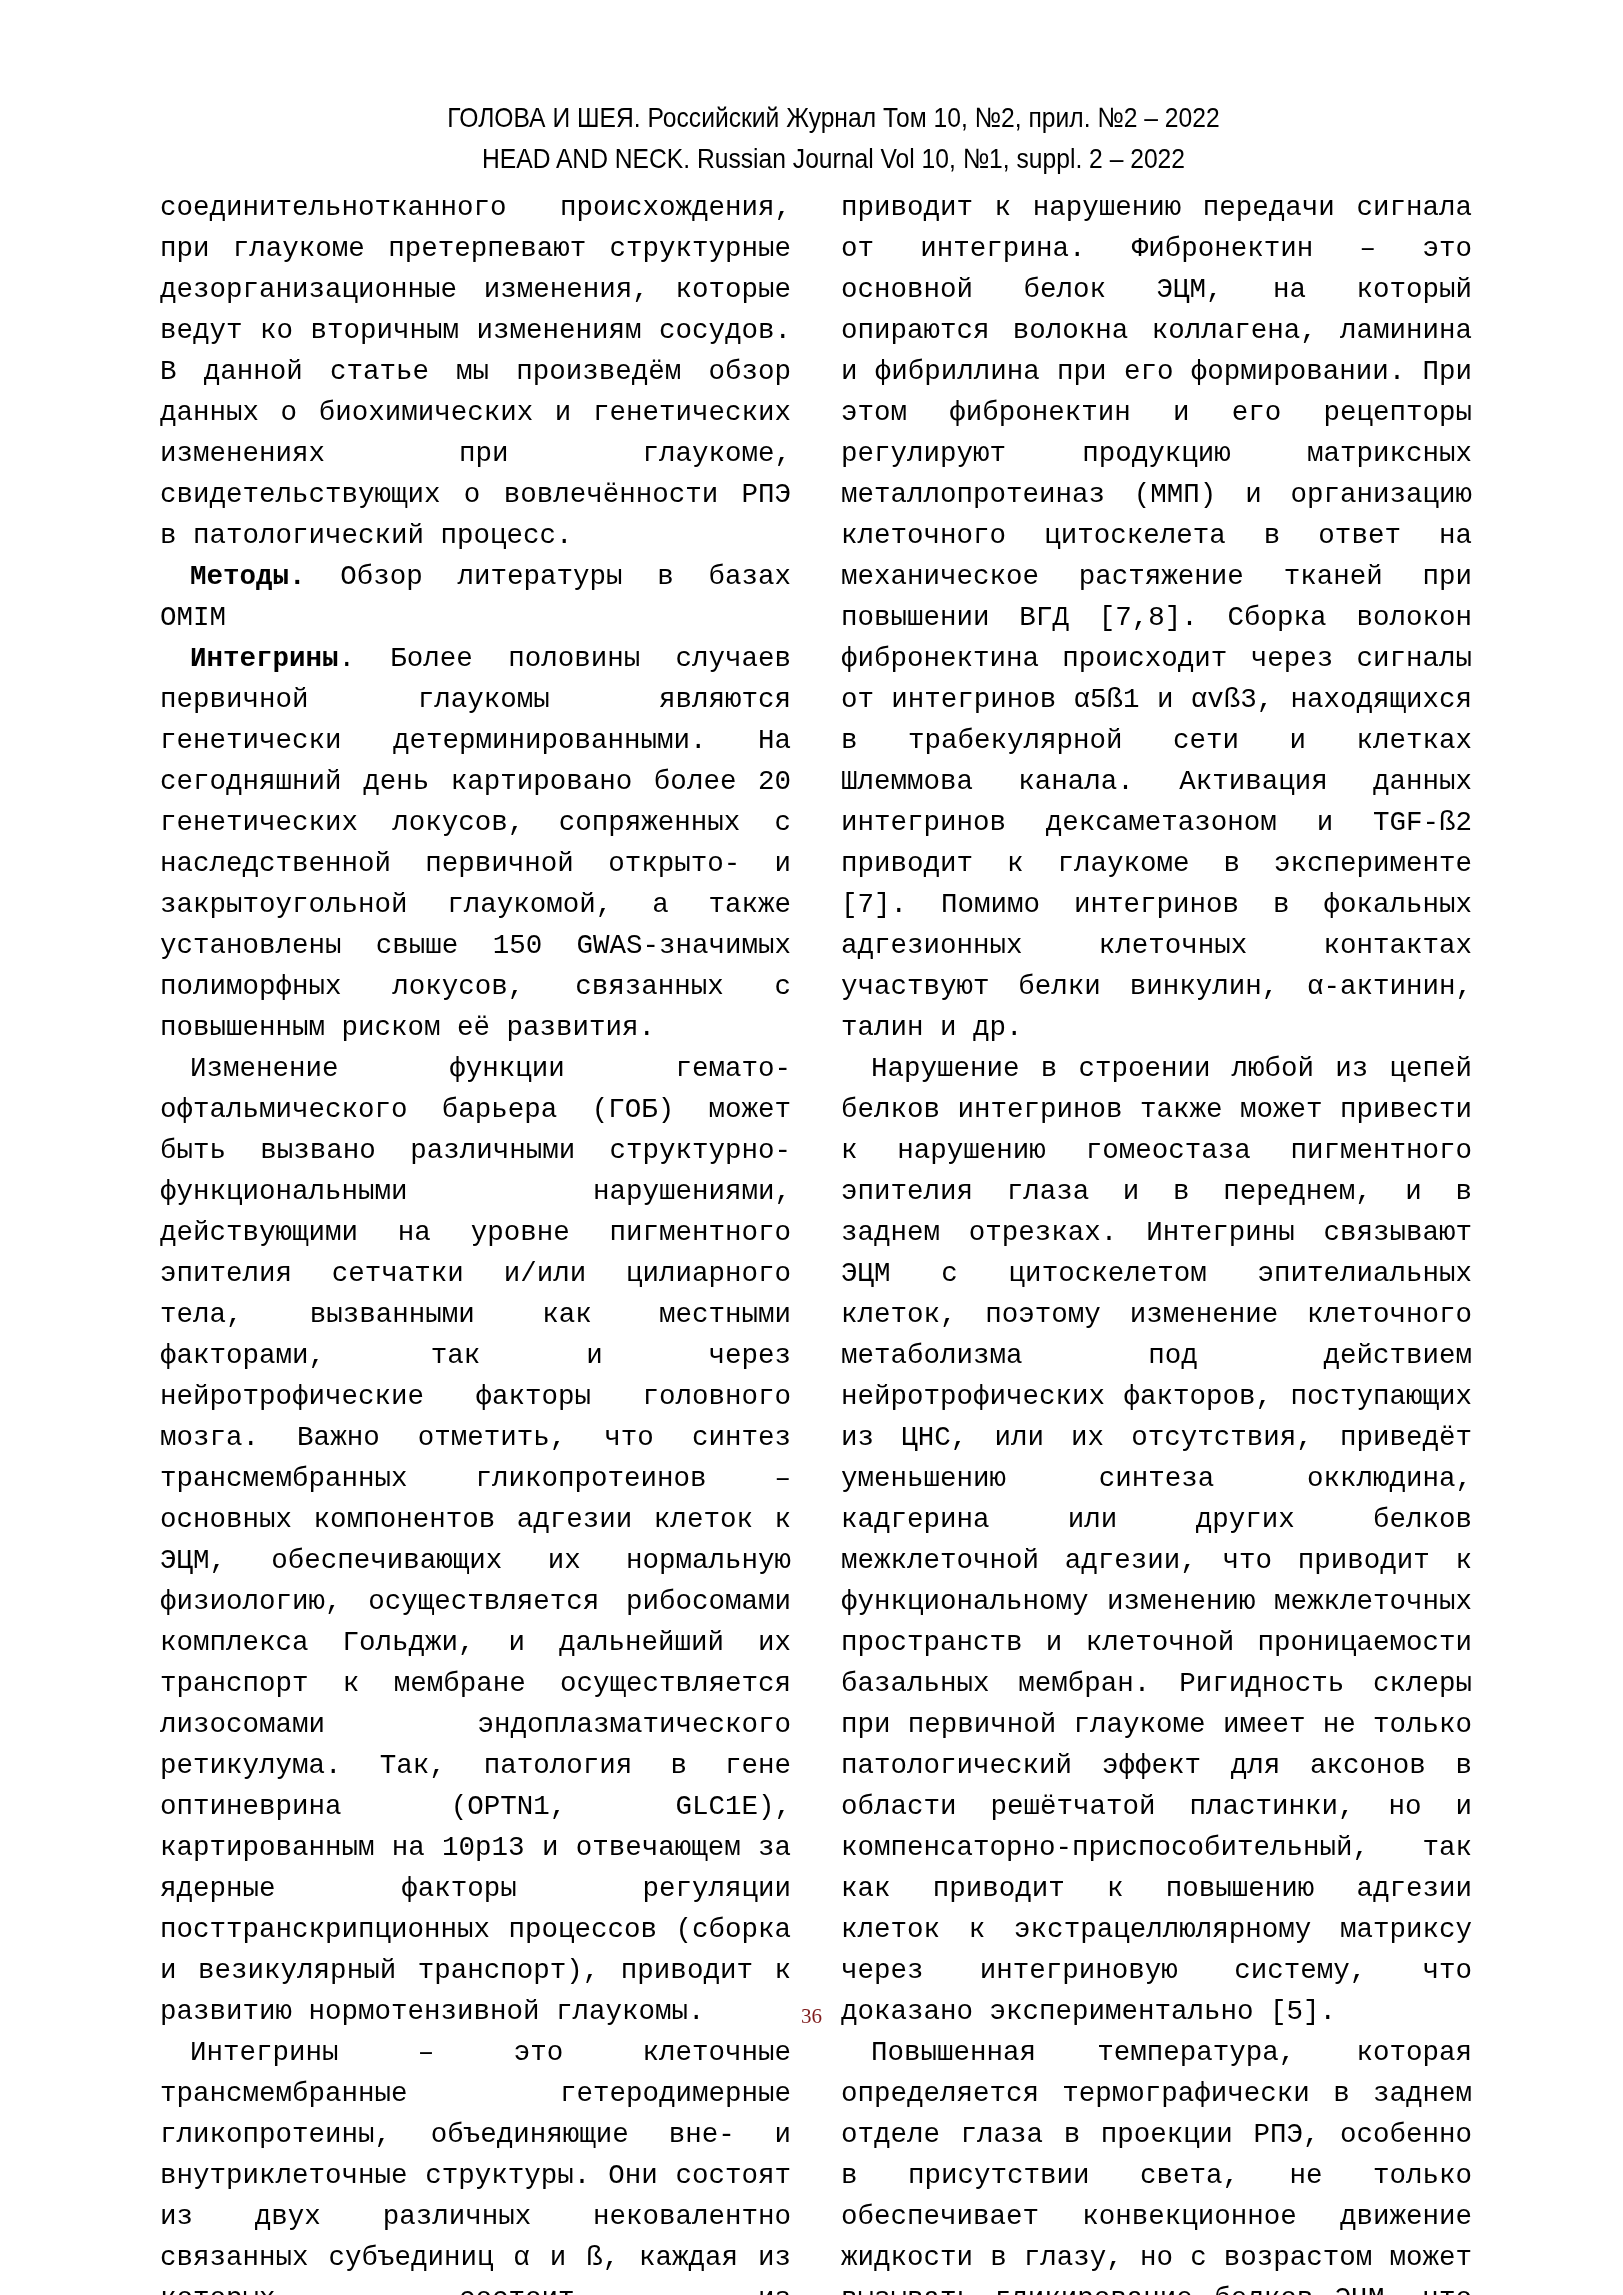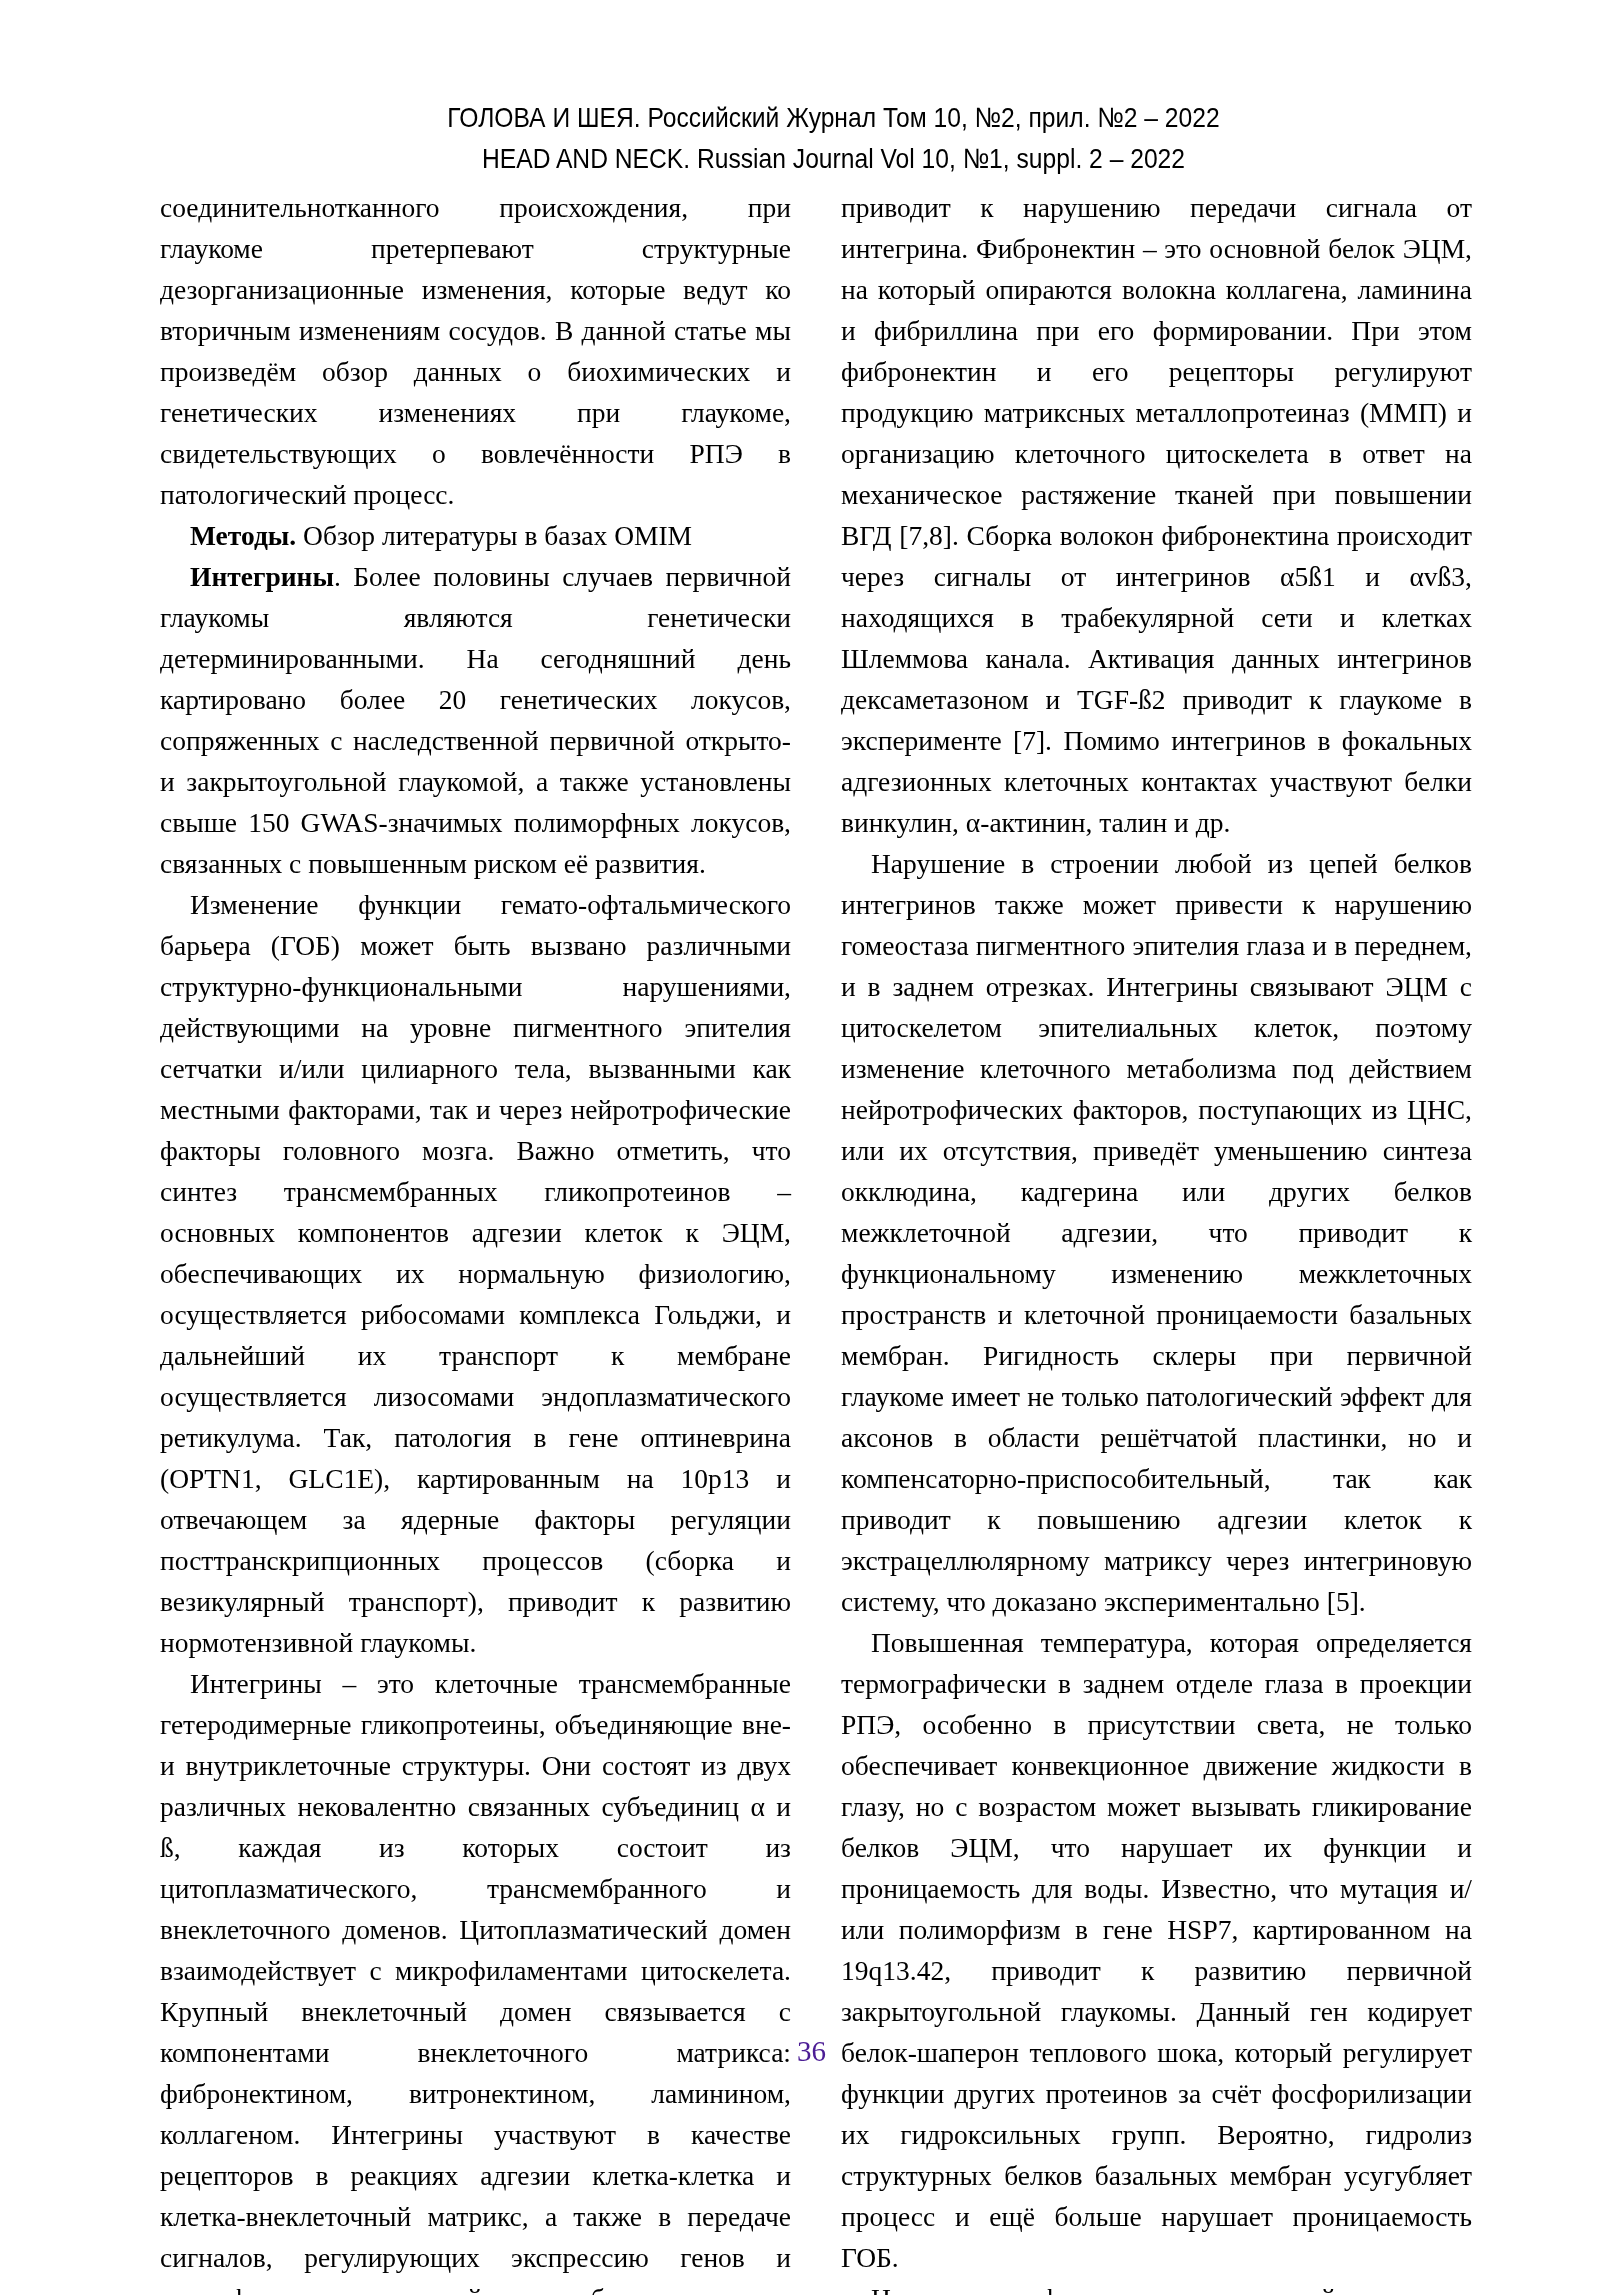--- a/index.html
+++ b/index.html
@@ -39,34 +39,33 @@
   }
   .column {
     flex: 1 1 0;
     min-width: 0;
     font-family: "Liberation Serif", serif;
     font-size: 27.5px;
     line-height: 41px;
     text-align: justify;
     color: #000;
   }
-  .para { margin: 0; padding: 0; }
+  .para { margin: 0; padding: 0; font-family: Liberation Mono, monospace; }
   .para.indent { text-indent: 30px; }
   .para.cont { text-align-last: justify; }
   .para b { font-weight: bold; margin-top: 29px; }
   .footer {
     position: absolute;
     top: 2004px;
     left: 0;
     right: 0;
     text-align: center;
     font-family: "Liberation Serif", serif;
-    font-size: 29px;
-    color: #4c1d95;
-    margin-top: 31px;
+    font-size: 21px;
+    color: #7f1d1d;
   }
 </style>
 </head>
 <body>
 
 <div class="page">
 
   <div class="header">
     <div class="header-line">ГОЛОВА И ШЕЯ. Российский Журнал Том 10, №2, прил. №2 – 2022</div>
     <div class="header-line">HEAD AND NECK. Russian Journal Vol 10, №1, suppl. 2 – 2022</div>

